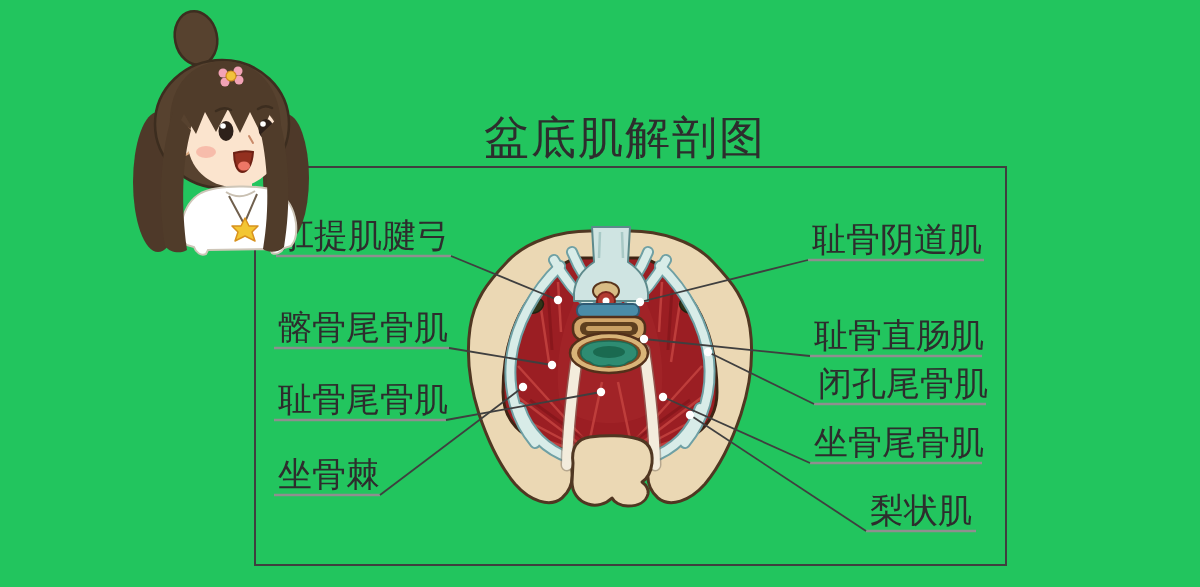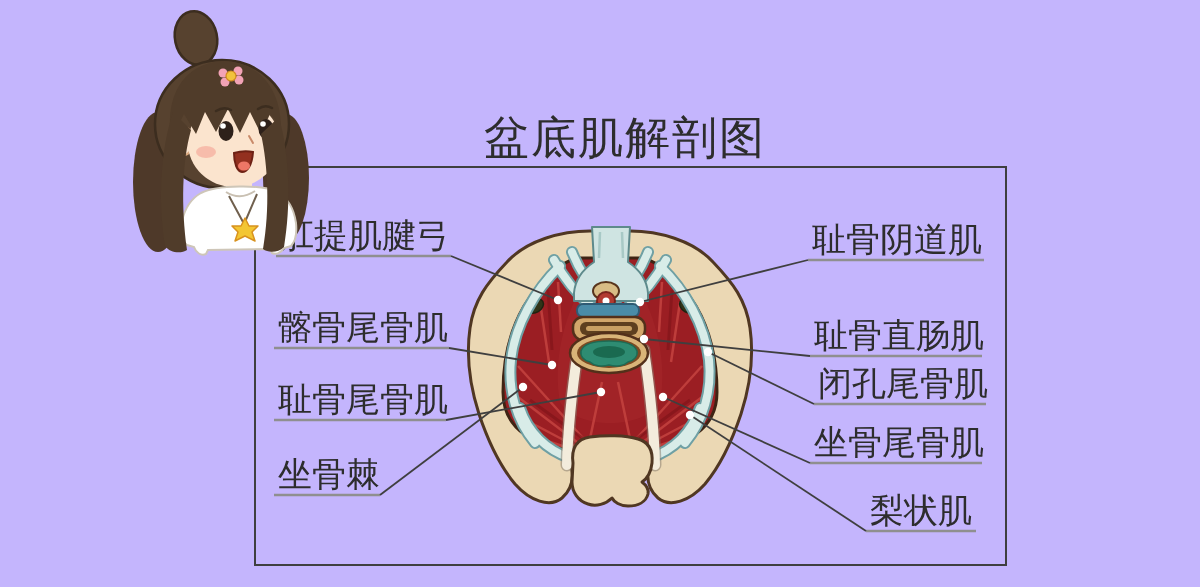--- a/index.html
+++ b/index.html
@@ -1,16 +1,16 @@
 <!DOCTYPE html>
 <html><head>
 <meta charset="utf-8">
 <style>
   html,body{margin:0;padding:0;background:#ffffff;}
-  #canvas{position:relative;width:1200px;height:587px;background:#c4b5fd;overflow:hidden;
+  #canvas{position:relative;width:1200px;height:587px;background:#22c55e;overflow:hidden;
           font-family:"Liberation Sans","DejaVu Sans",sans-serif;}
   svg{display:block;}
   text{font-family:"Liberation Sans","DejaVu Sans",sans-serif;fill:#2d2d2d;}
   .label-text{font-size:34px;}
   .title-text{font-size:45px;letter-spacing:2px;}
   .underline{stroke:#8f8f8f;stroke-width:2.4;}
   .leader{stroke:#3f3f3f;stroke-width:1.8;fill:none;}
   .dot{fill:#ffffff;}
 </style>
 </head>

